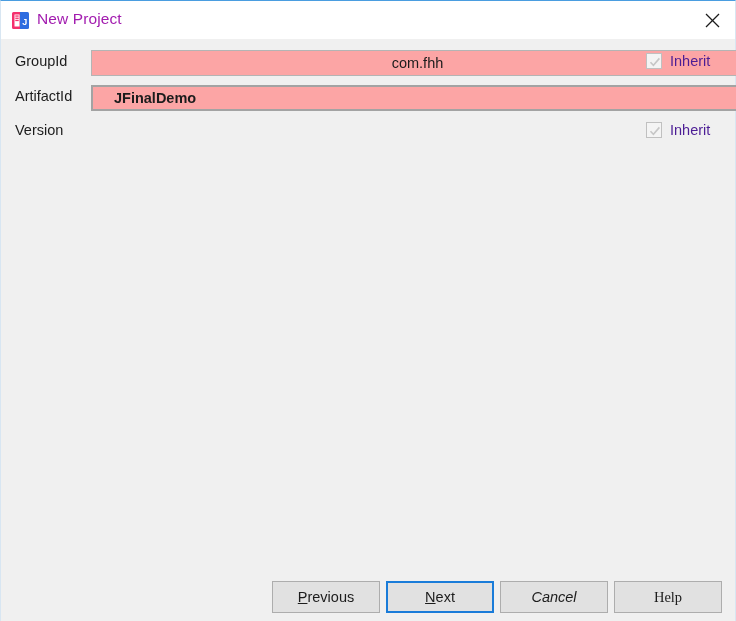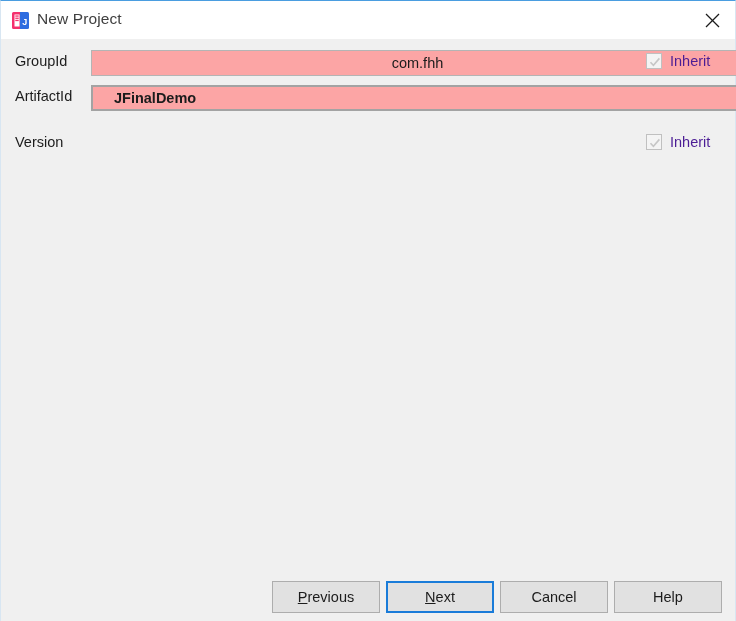--- a/index.html
+++ b/index.html
@@ -39,21 +39,21 @@
     left: 11px;
     top: 11px;
     width: 17px;
     height: 17px;
   }
   #title-text {
     position: absolute;
     left: 36px;
     top: 9px;
     font-size: 15.5px;
-    color: #404040;
+    color: #a21caf;
     letter-spacing: 0.1px;
     white-space: nowrap;
   }
   #close-button {
     position: absolute;
     right: 0;
     top: 0;
     width: 46px;
     height: 38px;
     display: flex;
@@ -65,21 +65,21 @@
 
   
   .form-row {
     position: absolute;
     left: 0;
     width: 736px;
     height: 26px;
   }
   .row-groupid   { top: 49px; text-align: center; }
   .row-artifactid{ top: 84px; border-radius: 13px; }
-  .row-version   { top: 130px; }
+  .row-version   { top: 118px; }
 
   .field-label {
     position: absolute;
     left: 14px;
     top: 3px;
     font-size: 14.5px;
     color: #1c1c1c;
     white-space: nowrap;
   }
   .text-field {
@@ -155,22 +155,22 @@
     justify-content: center;
     cursor: default;
     font-family: "Liberation Sans", sans-serif;
   }
   .dlg-button.default {
     border: 2px solid #1a7cd9;
     background: #e1e1e1;
   }
   .btn-previous { left: 271px; }
   .btn-next     { left: 385px; }
-  .btn-cancel   { left: 499px; }
-  .btn-help     { left: 613px; }
+  .btn-cancel   { left: 499px; font-style: italic; }
+  .btn-help     { left: 613px; font-family: Liberation Serif, serif; }
 
   .mnemonic { text-decoration: underline; }
 </style>
 </head>
 <body>
 
 <div id="window">
 
   <div id="titlebar">
     <span id="app-icon">

